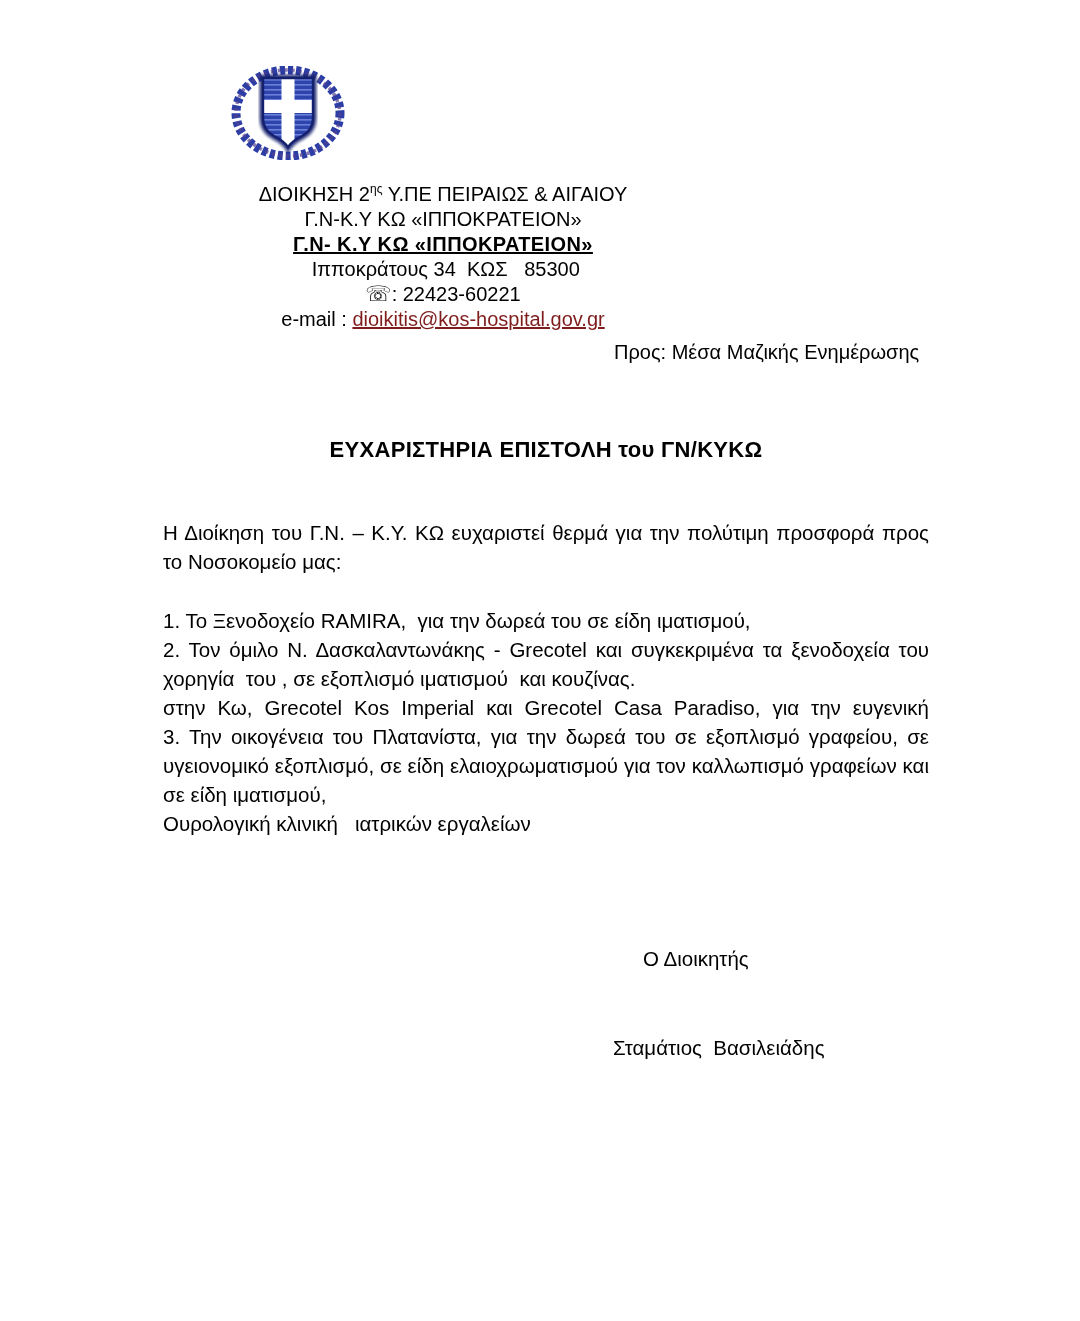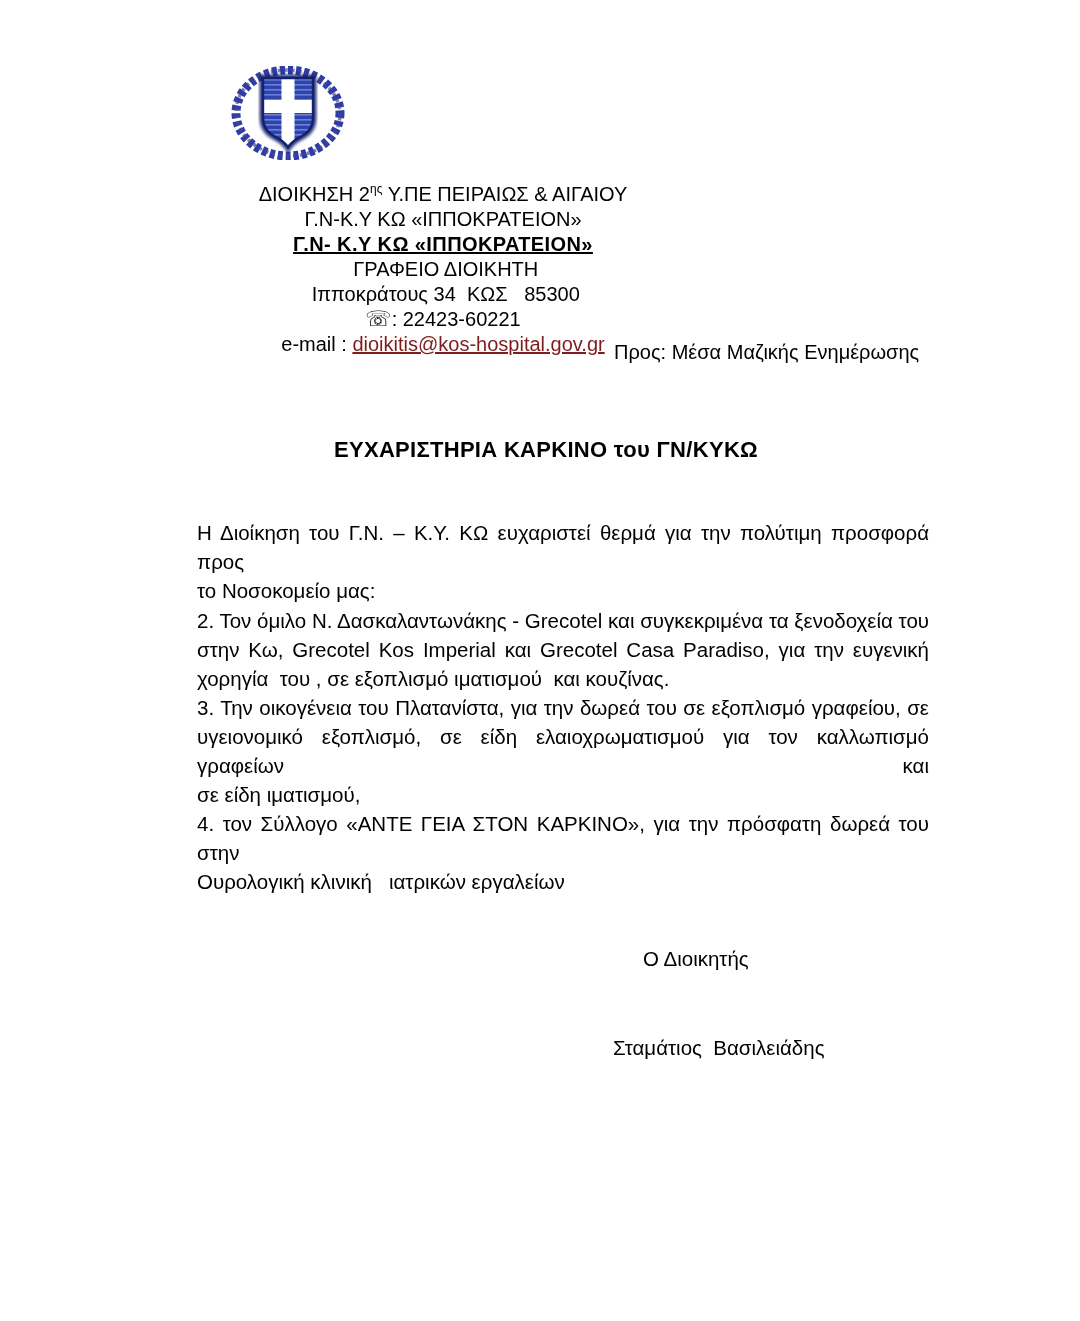--- a/index.html
+++ b/index.html
@@ -19,21 +19,21 @@
   .phone-icon { font-family:"DejaVu Sans",sans-serif; font-size:21px; }
   .email-link { color:#7f1d1d; text-decoration:underline; cursor:pointer; }
   .recipient { position:absolute; left:614px; top:333px; font-size:20px; white-space:pre-wrap;margin-top:8px; }
   .title {
     position:absolute; left:163px; top:437px; width:766px;
     text-align:center; font-weight:bold; font-size:22px; letter-spacing:0.3px;
     white-space:pre-wrap;
   }
   .intro { position:absolute; left:163px; top:518px; width:766px; font-size:20.5px; line-height:29px; }
   .donor-list { position:absolute; left:163px; top:606px; width:766px; font-size:20.5px; line-height:29px; }
-  .ln { white-space:pre-wrap;margin-left:34px; }
+  .ln { white-space:pre-wrap; }
   .jl { white-space:normal; text-align:justify; text-align-last:justify; }
   .sig-role { position:absolute; left:643px; top:947px; font-size:20.5px; white-space:pre-wrap; }
   .sig-name { position:absolute; left:613px; top:1036px; font-size:20.5px; white-space:pre-wrap; }
 </style>
 </head>
 <body>
 
 <div class="page">
 
   <svg class="emblem" width="114" height="94" viewBox="0 0 114 94">
@@ -60,48 +60,49 @@
       <rect x="50.5" y="12" width="13" height="70" fill="#ffffff"></rect>
       <rect x="32" y="34" width="50" height="13" fill="#ffffff"></rect>
     </g>
     <path d="M32 12 H82 V52 Q82 64 71 70 Q61 75 57 81 Q53 75 43 70 Q32 64 32 52 Z" fill="none" stroke="#13206e" stroke-width="2.4"></path>
   </svg>
 
   <div class="letterhead">
     <div class="hline"><span>ΔΙΟΙΚΗΣΗ 2</span><sup>ης</sup><span> Υ.ΠΕ ΠΕΙΡΑΙΩΣ &amp; ΑΙΓΑΙΟΥ</span></div>
     <div class="hline">Γ.Ν-Κ.Υ ΚΩ «ΙΠΠΟΚΡΑΤΕΙΟΝ»</div>
     <div class="hline bold-underline">Γ.Ν- Κ.Υ ΚΩ «ΙΠΠΟΚΡΑΤΕΙΟΝ»</div>
-    <div class="hline"> ΓΡΑΦΕΙΟ ΔΙΟΙΚΗΤΗ</div>
     <div class="hline"> Ιπποκράτους 34  ΚΩΣ   85300</div>
     <div class="hline"><span class="phone-icon">☏</span><span>: 22423-60221</span></div>
     <div class="hline"><span>e-mail : </span><a class="email-link">dioikitis@kos-hospital.gov.gr</a></div>
   </div>
 
   <div class="recipient">Προς: Μέσα Μαζικής Ενημέρωσης</div>
 
-  <div class="title">ΕΥΧΑΡΙΣΤΗΡΙΑ ΚΑΡΚΙΝΟ του ΓΝ/ΚΥΚΩ</div>
+  <div class="title">ΕΥΧΑΡΙΣΤΗΡΙΑ ΕΠΙΣΤΟΛΗ του ΓΝ/ΚΥΚΩ</div>
 
   <div class="intro">
     <div class="ln jl">Η Διοίκηση του Γ.Ν. – Κ.Υ. ΚΩ  ευχαριστεί θερμά για την πολύτιμη   προσφορά  προς</div>
     <div class="ln">το Νοσοκομείο μας:</div>
   </div>
 
   <div class="donor-list">
     <div class="item">
+      <div class="ln">1. Το Ξενοδοχείο RAMIRA,  για την δωρεά του σε είδη ιματισμού,</div>
+    </div>
+    <div class="item">
       <div class="ln jl">2. Τον όμιλο Ν. Δασκαλαντωνάκης - Grecotel και συγκεκριμένα τα ξενοδοχεία του</div>
+      <div class="ln">χορηγία  του , σε εξοπλισμό ιματισμού  και κουζίνας.</div>
       <div class="ln jl">στην Κω, Grecotel Kos Imperial και Grecotel Casa Paradiso, για την ευγενική</div>
-      <div class="ln">χορηγία  του , σε εξοπλισμό ιματισμού  και κουζίνας.</div>
     </div>
     <div class="item">
       <div class="ln jl">3. Την οικογένεια του Πλατανίστα,  για την δωρεά του σε εξοπλισμό γραφείου, σε</div>
       <div class="ln jl">υγειονομικό εξοπλισμό, σε είδη ελαιοχρωματισμού για τον καλλωπισμό γραφείων και</div>
       <div class="ln">σε είδη ιματισμού,</div>
     </div>
     <div class="item">
-      <div class="ln jl">4. τον Σύλλογο «ΑΝΤΕ ΓΕΙΑ ΣΤΟΝ ΚΑΡΚΙΝΟ», για την πρόσφατη δωρεά του στην</div>
       <div class="ln">Ουρολογική κλινική   ιατρικών εργαλείων</div>
     </div>
   </div>
 
   <div class="sig-role">Ο Διοικητής</div>
   <div class="sig-name">Σταμάτιος  Βασιλειάδης</div>
 
 </div>
 
 </body></html>

